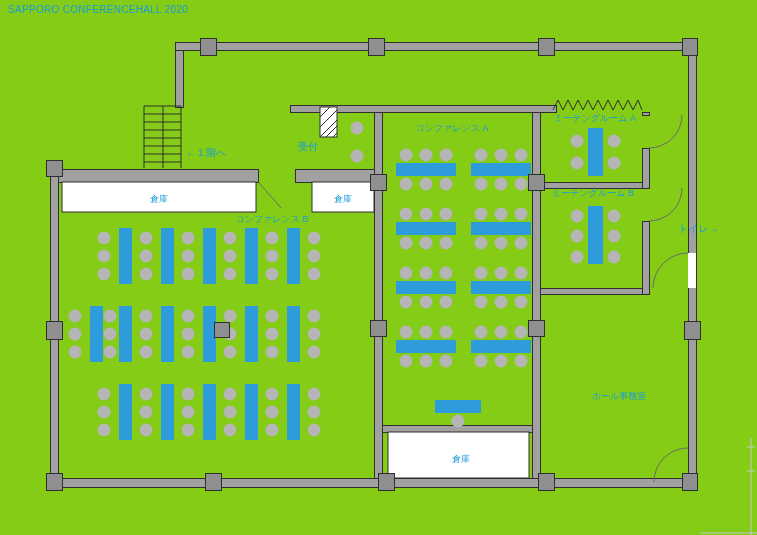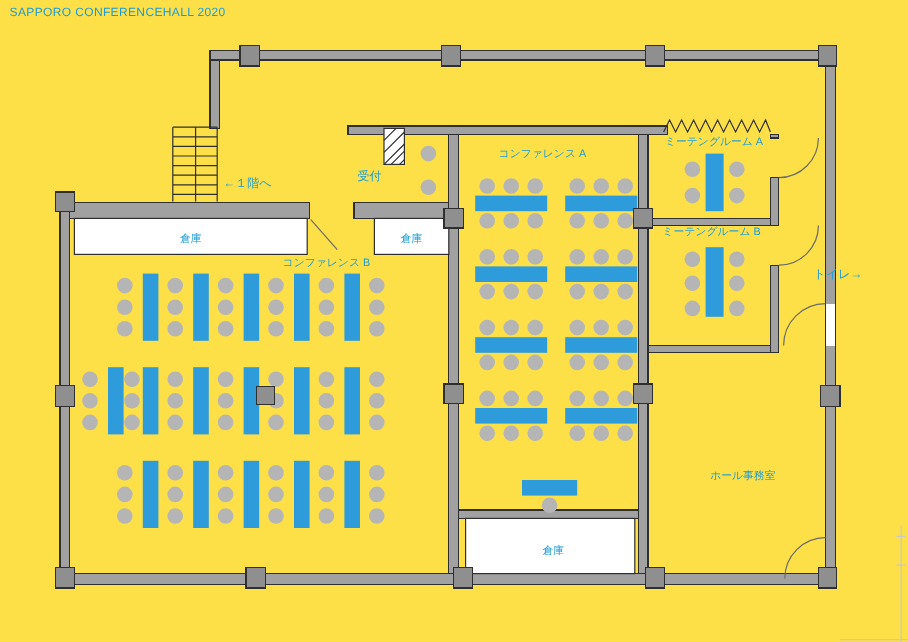--- a/index.html
+++ b/index.html
@@ -1,16 +1,16 @@
 <!DOCTYPE html>
 <html style="--label: #1a9cd8; --table: #2e9bdb; --chair: #b5b5b5; --wall-fill: #a1a1a1; --pillar-fill: #8f8f8f; --wall-stroke: #2f2f2f;"><head>
 <meta charset="utf-8">
 <style>
   html,body{margin:0;padding:0;background:#ffffff;}
-  #stage{position:relative;width:757px;height:535px;background:#fde047;overflow:hidden;
+  #stage{position:relative;width:757px;height:535px;background:#84cc16;overflow:hidden;
          font-family:"Liberation Sans",sans-serif;}
   svg{position:absolute;left:0;top:0;}
   .wall{fill:var(--wall-fill);stroke:var(--wall-stroke);stroke-width:1;shape-rendering:crispEdges;}
   .gap{fill:#ffffff;stroke:none;shape-rendering:crispEdges;}
   .pillar{fill:var(--pillar-fill);stroke:var(--wall-stroke);stroke-width:1;shape-rendering:crispEdges;}
   .room{fill:#ffffff;stroke:var(--wall-stroke);stroke-width:1;}
   .thin{stroke:var(--wall-stroke);stroke-width:1;fill:none;}
   .arc{stroke:#6a6a6a;stroke-width:1;fill:none;}
   .zig{stroke:var(--wall-stroke);stroke-width:1;fill:none;}
   .edge{stroke:#c8c8c8;stroke-width:1;}

